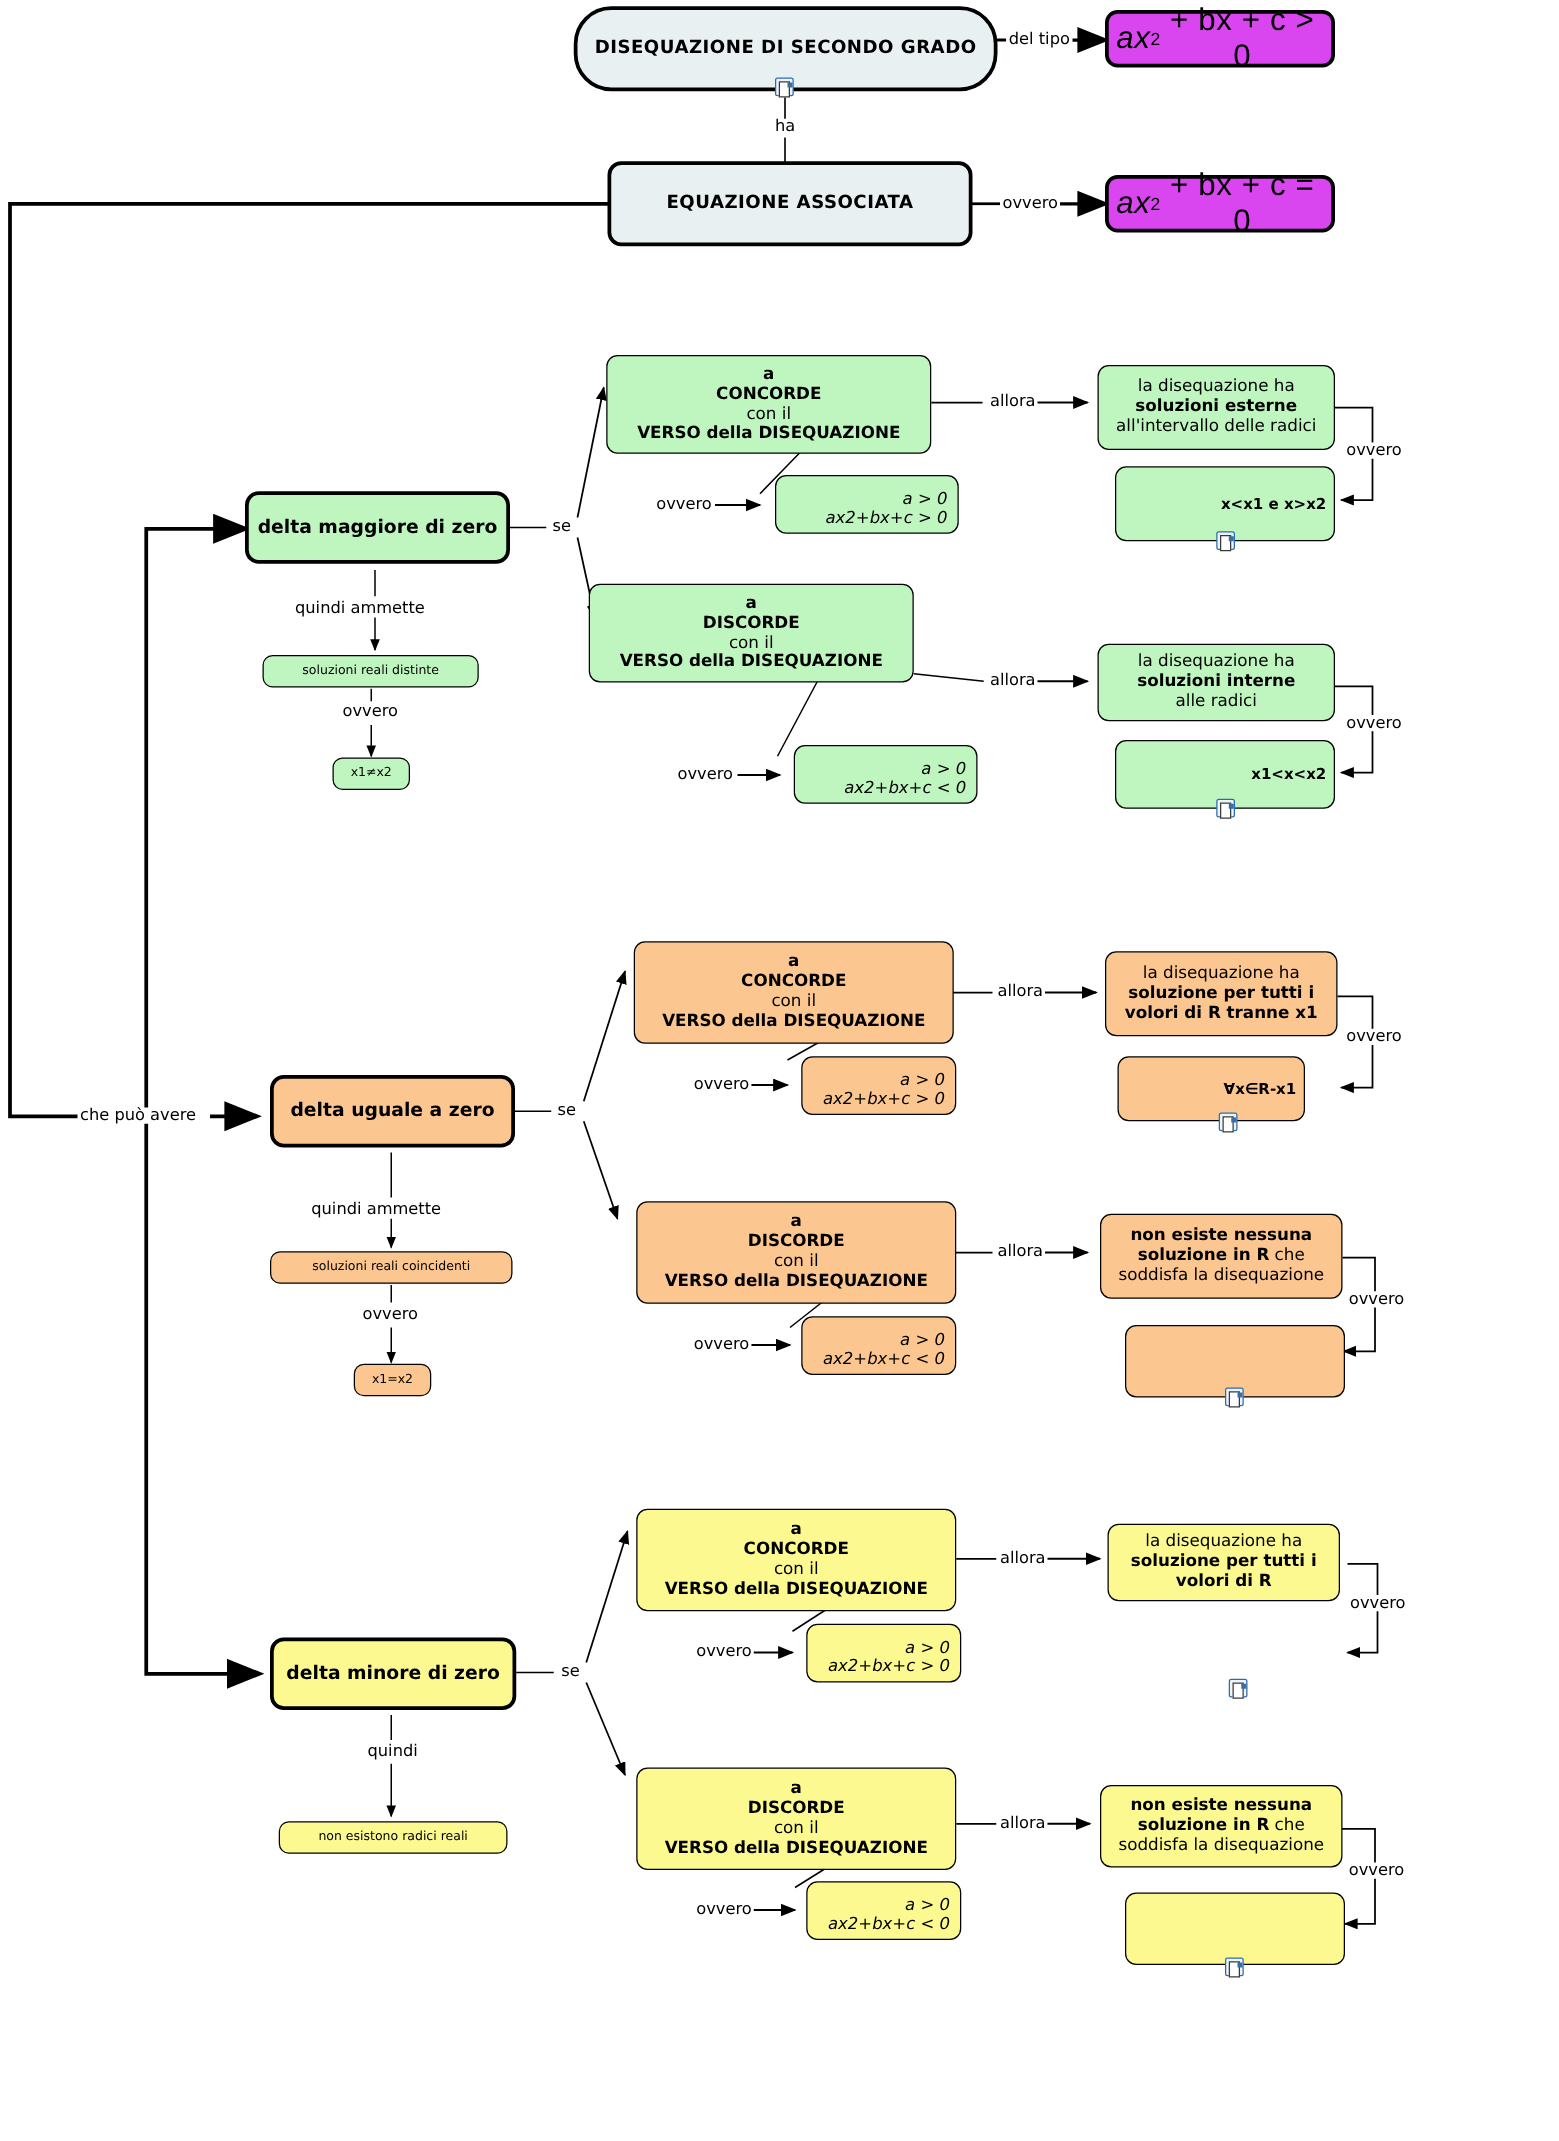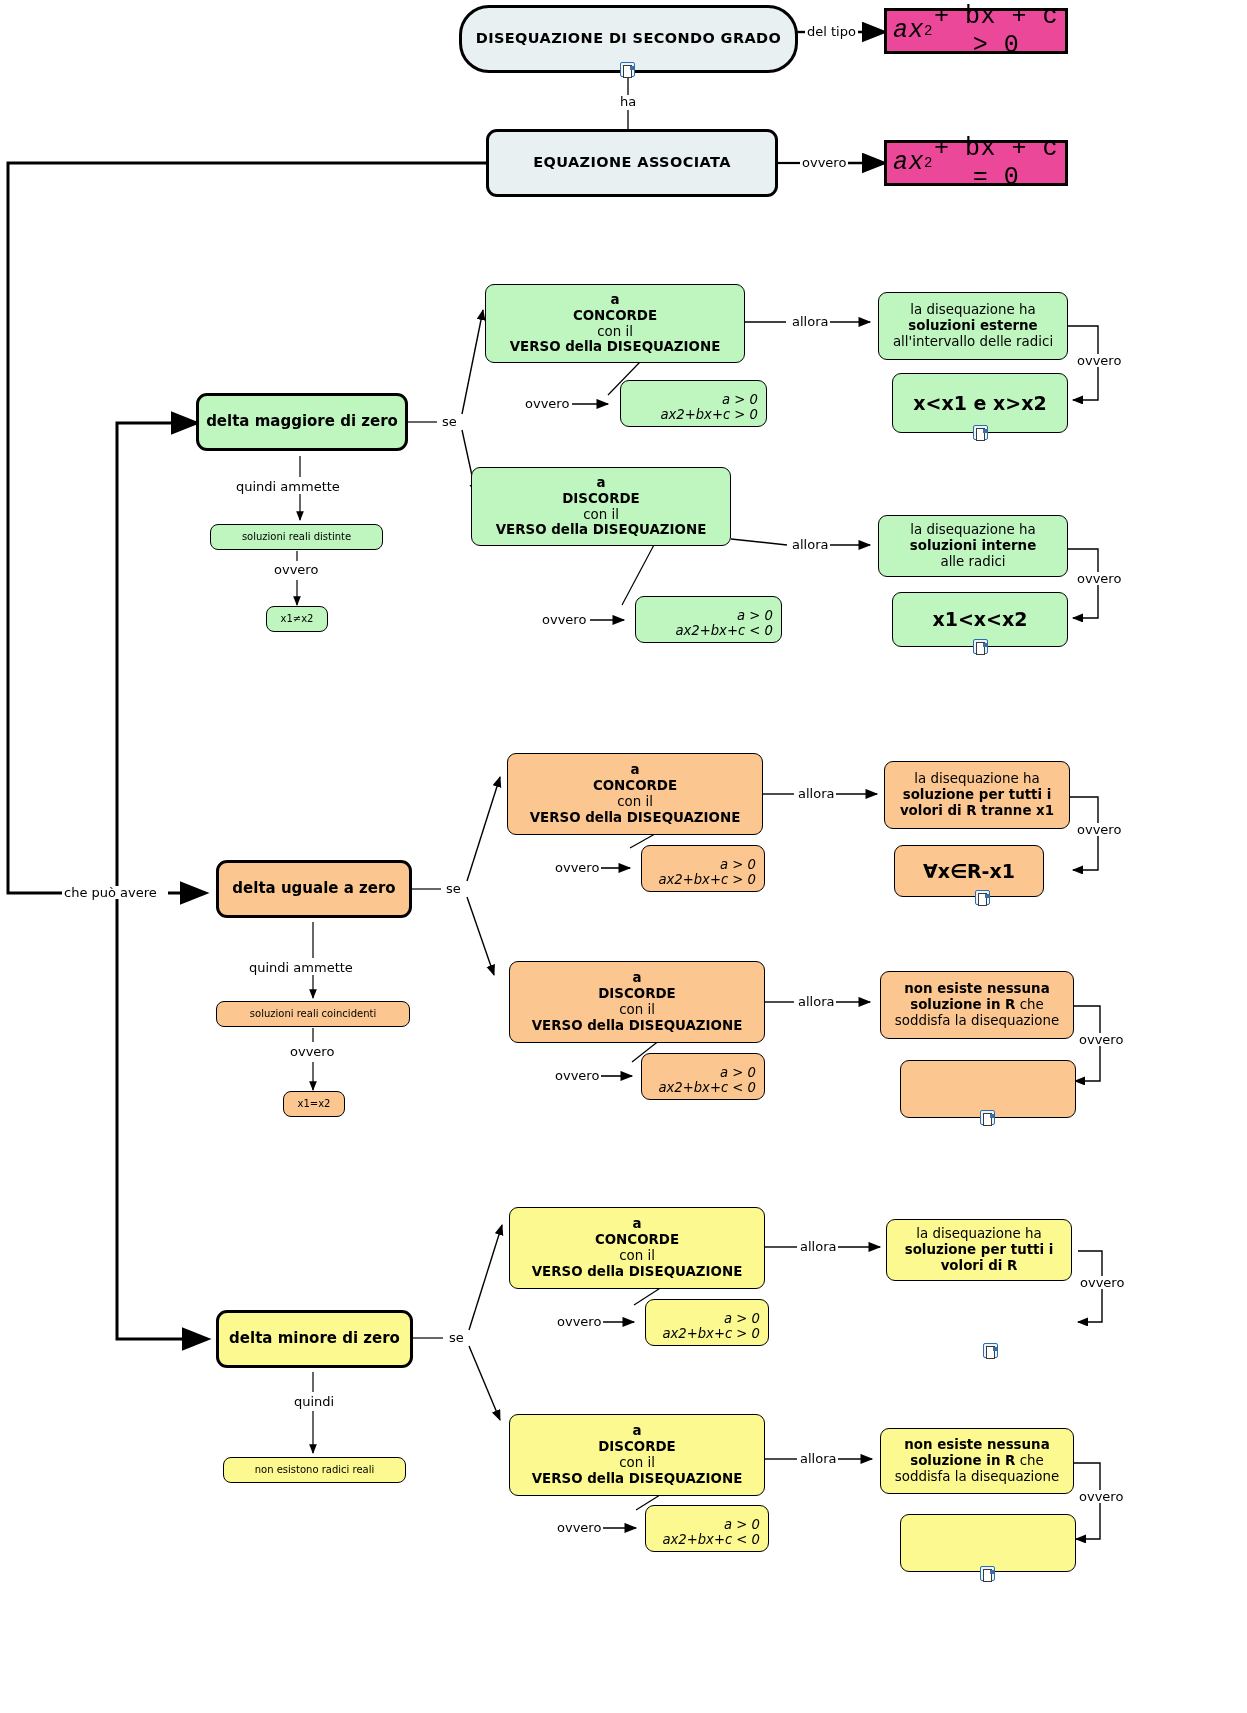--- a/index.html
+++ b/index.html
@@ -45,28 +45,28 @@
   .title-node { font-weight: bold; font-size: 14.5px; letter-spacing: .4px; }
   .delta-node { font-weight: bold; font-size: 15px; }
   .pill { border-radius: 8px; border-width:1.2px; font-size: 10px; padding: 3px 8px; }
   .verso { font-size: 13.4px; }
   .verso b { font-weight: bold; }
   .verso .reg { font-weight: normal; }
   .cond { font-size: 13.2px; text-align: right; align-items:center; justify-content:flex-end; padding-right:8px; }
   .cond .ln { display:block;font-style:italic; }
   .result { font-size: 13.4px; }
   .result b { font-weight:bold; }
-  .soln { font-weight:bold; font-size:19px; }
+  .soln { font-weight:bold; font-size:12px;justify-content:flex-end; }
   .formula {
-    font-family: Liberation Mono, monospace;
+    font-family: Liberation Sans, sans-serif;
     font-style: italic;
     font-size: 25px;
     border:3px solid #000;
-    border-radius:0;
-    background:#ec4899;
+    border-radius:10px;
+    background:#d946ef;
     letter-spacing:0.5px;
   }
   .formula sup { font-size: 14px; font-style: normal; vertical-align: super; }
   .formula .op { font-style: normal; }
 
   .edge-label {
     position: absolute;
     font-size: 13px;
     color: #000;
     background: #ffffff;

